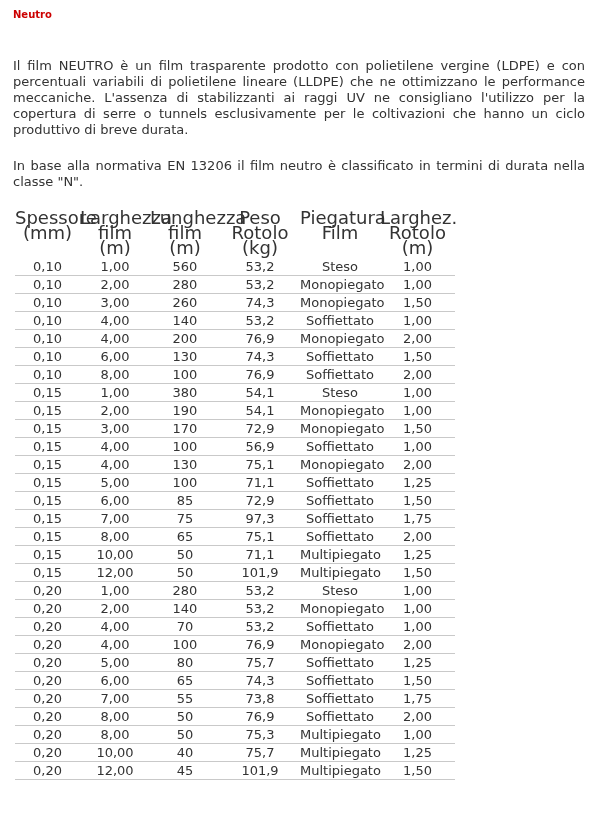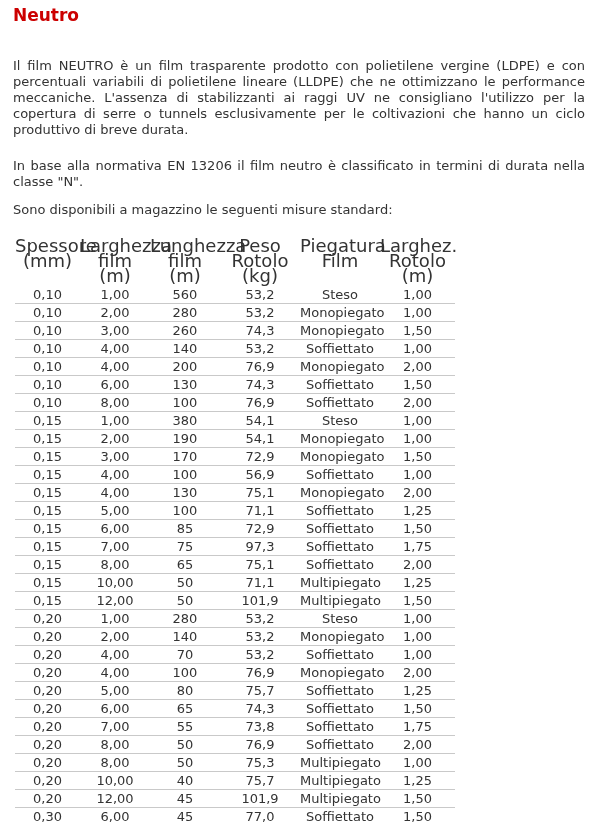--- a/index.html
+++ b/index.html
@@ -11,21 +11,21 @@
     width: 602px;
     height: 824px;
     overflow: hidden;
     font-family: "DejaVu Sans", "Liberation Sans", sans-serif;
     color: var(--text-color, #333333);
   }
   .page {
     padding: 6px 17px 0 13px;
   }
   .page-title {
-    font-size: 17px;
+    font-size: 10px;
     line-height: 18px;
     font-weight: bold;
     color: var(--title-color, #cc0000);
     margin: 0 0 34px 0;
   }
   .intro-block {
     margin: 0;
   }
   .intro-block .intro-line {
     font-size: 13px;
@@ -66,21 +66,20 @@
 
 <div class="page">
 
   <h1 class="page-title">Neutro</h1>
 
   <div class="intro-block">
     <div class="intro-line">Il film NEUTRO è un film trasparente prodotto con polietilene vergine (LDPE) e con percentuali variabili di polietilene lineare (LLDPE) che ne ottimizzano le performance meccaniche. L'assenza di stabilizzanti ai raggi UV ne consigliano l'utilizzo per la copertura di serre o tunnels esclusivamente per le coltivazioni che hanno un ciclo produttivo di breve durata.</div>
     <div class="intro-line">In base alla normativa EN 13206 il film neutro è classificato in termini di durata nella classe "N".</div>
   </div>
 
-  <p class="availability-note">Sono disponibili a magazzino le seguenti misure standard:</p>
 
   <table class="sizes-table">
     <colgroup>
       <col style="width:65px">
       <col style="width:70px">
       <col style="width:70px">
       <col style="width:80px">
       <col style="width:80px">
       <col style="width:75px">
     </colgroup>
@@ -338,24 +337,16 @@
           <td>1,25</td>
         </tr>
         <tr>
           <td>0,20</td>
           <td>12,00</td>
           <td>45</td>
           <td>101,9</td>
           <td>Multipiegato</td>
           <td>1,50</td>
         </tr>
-        <tr>
-          <td>0,30</td>
-          <td>6,00</td>
-          <td>45</td>
-          <td>77,0</td>
-          <td>Soffiettato</td>
-          <td>1,50</td>
-        </tr>
       </tbody>
   </table>
 
 </div>
 
 </body></html>

